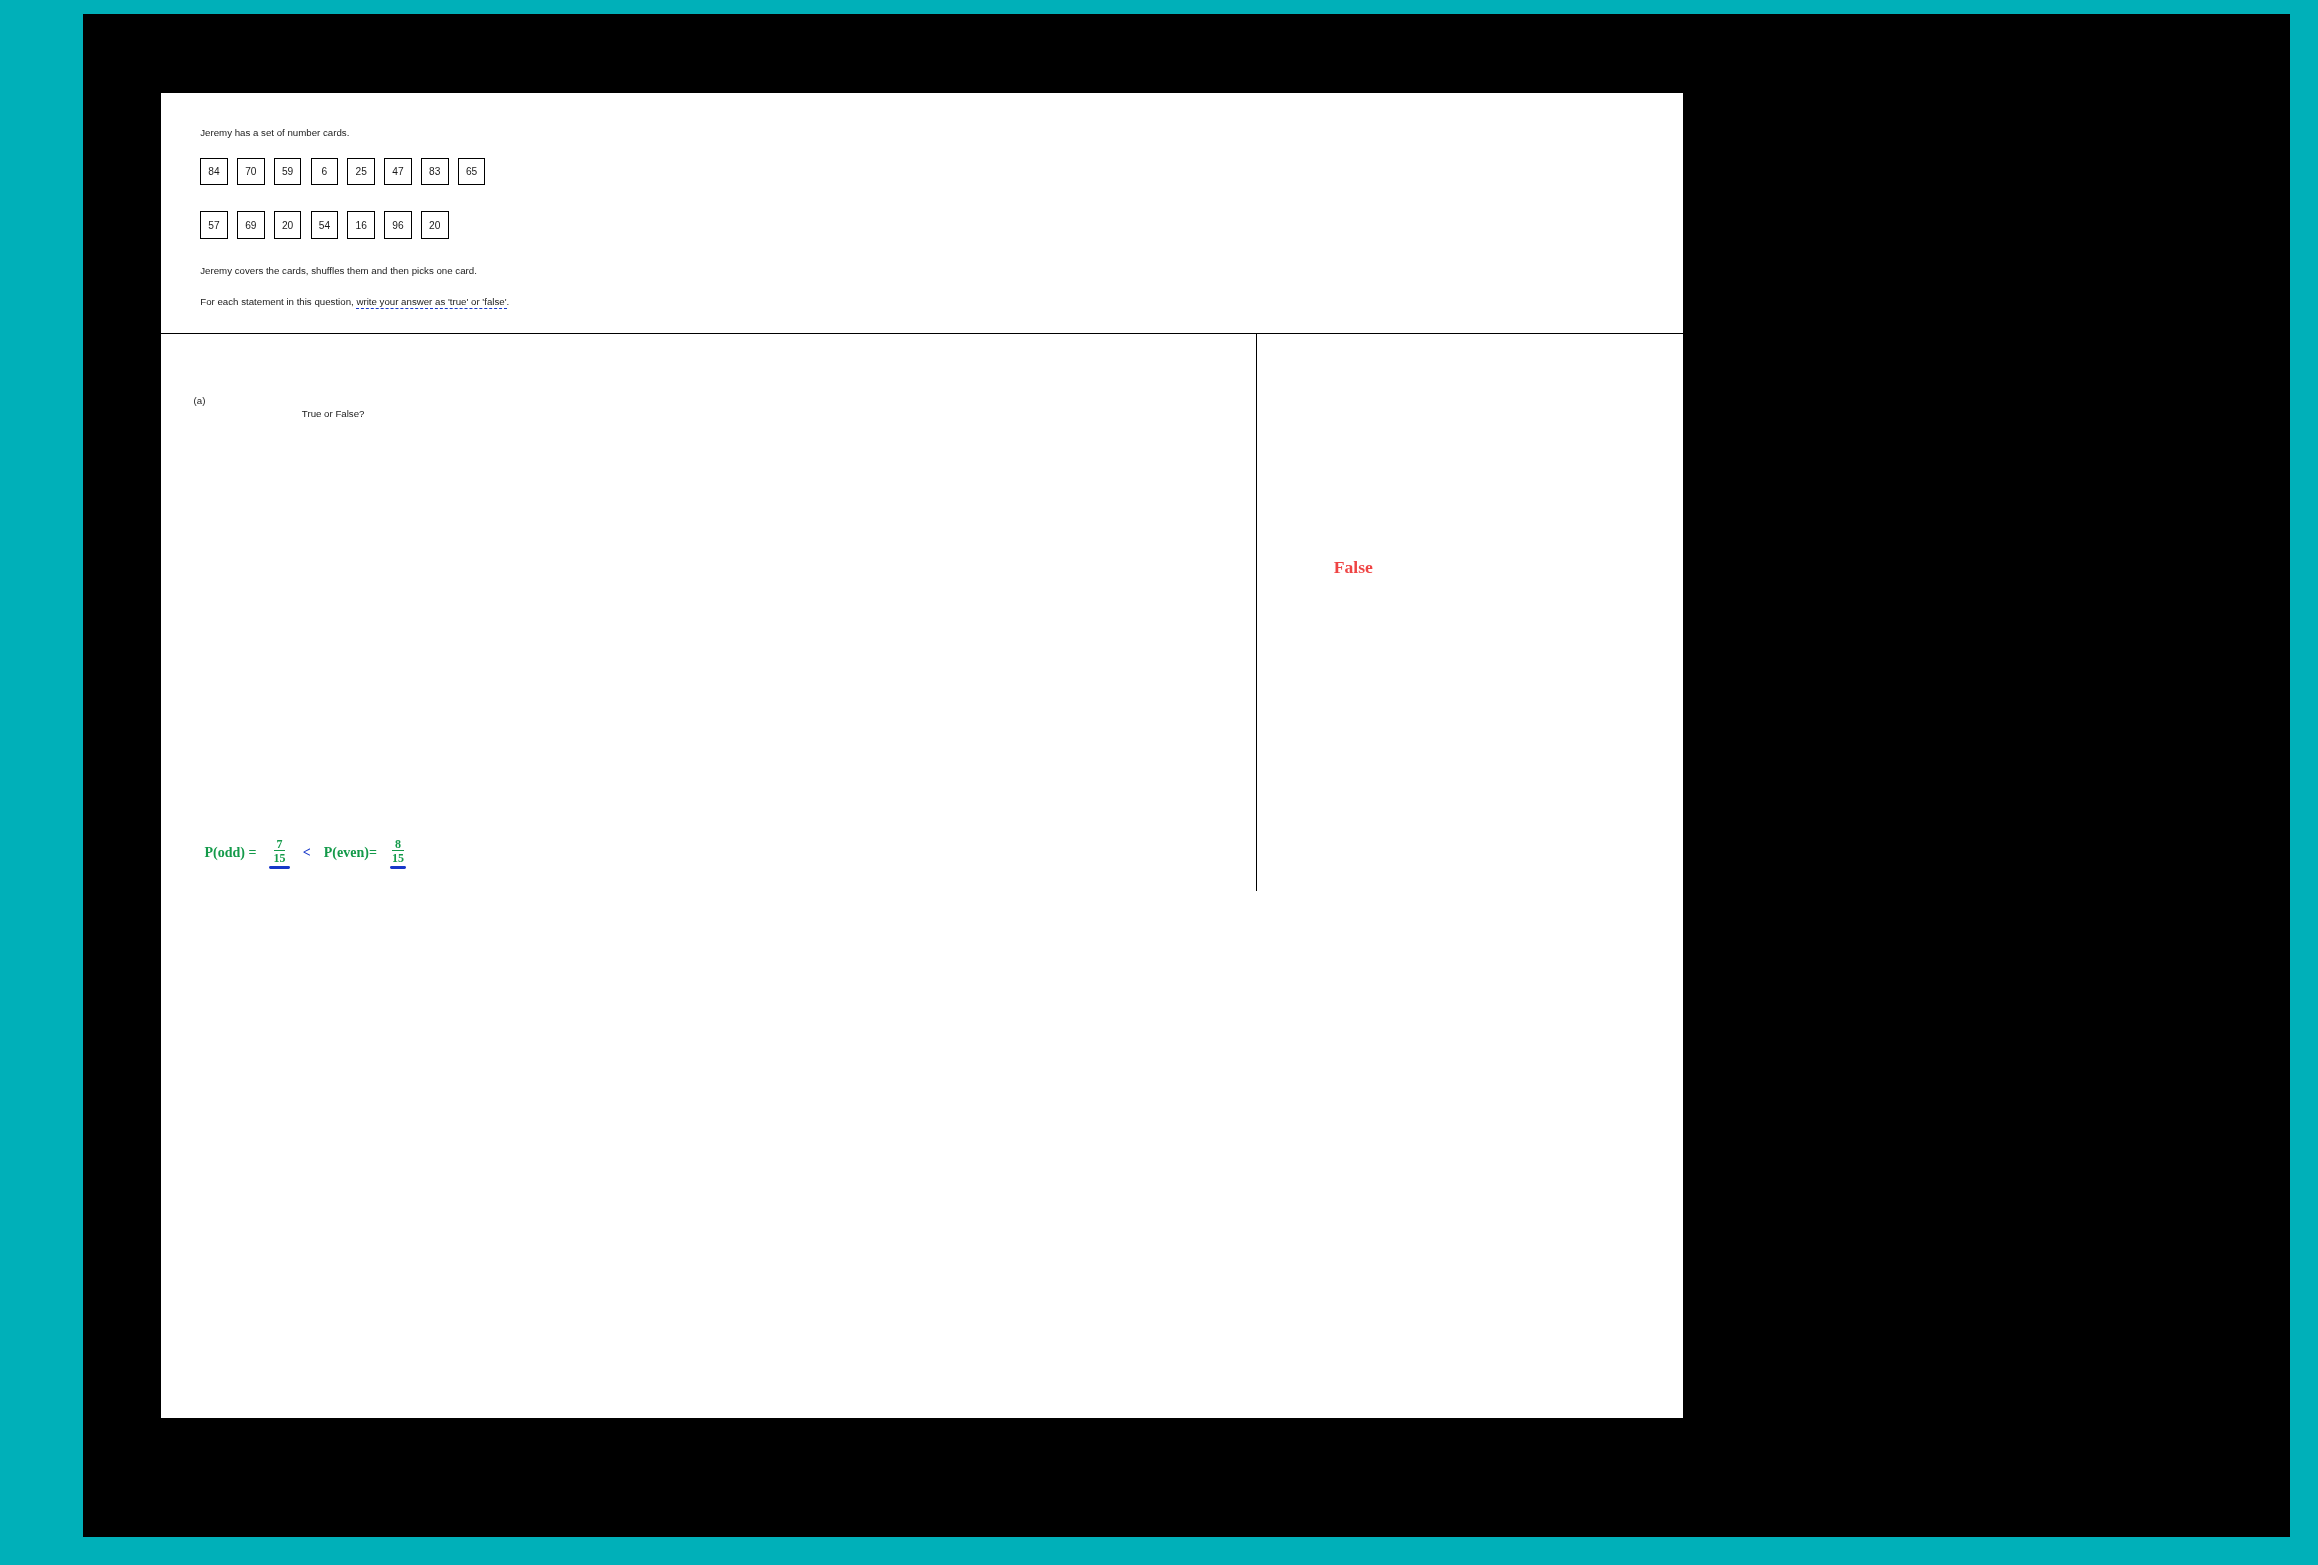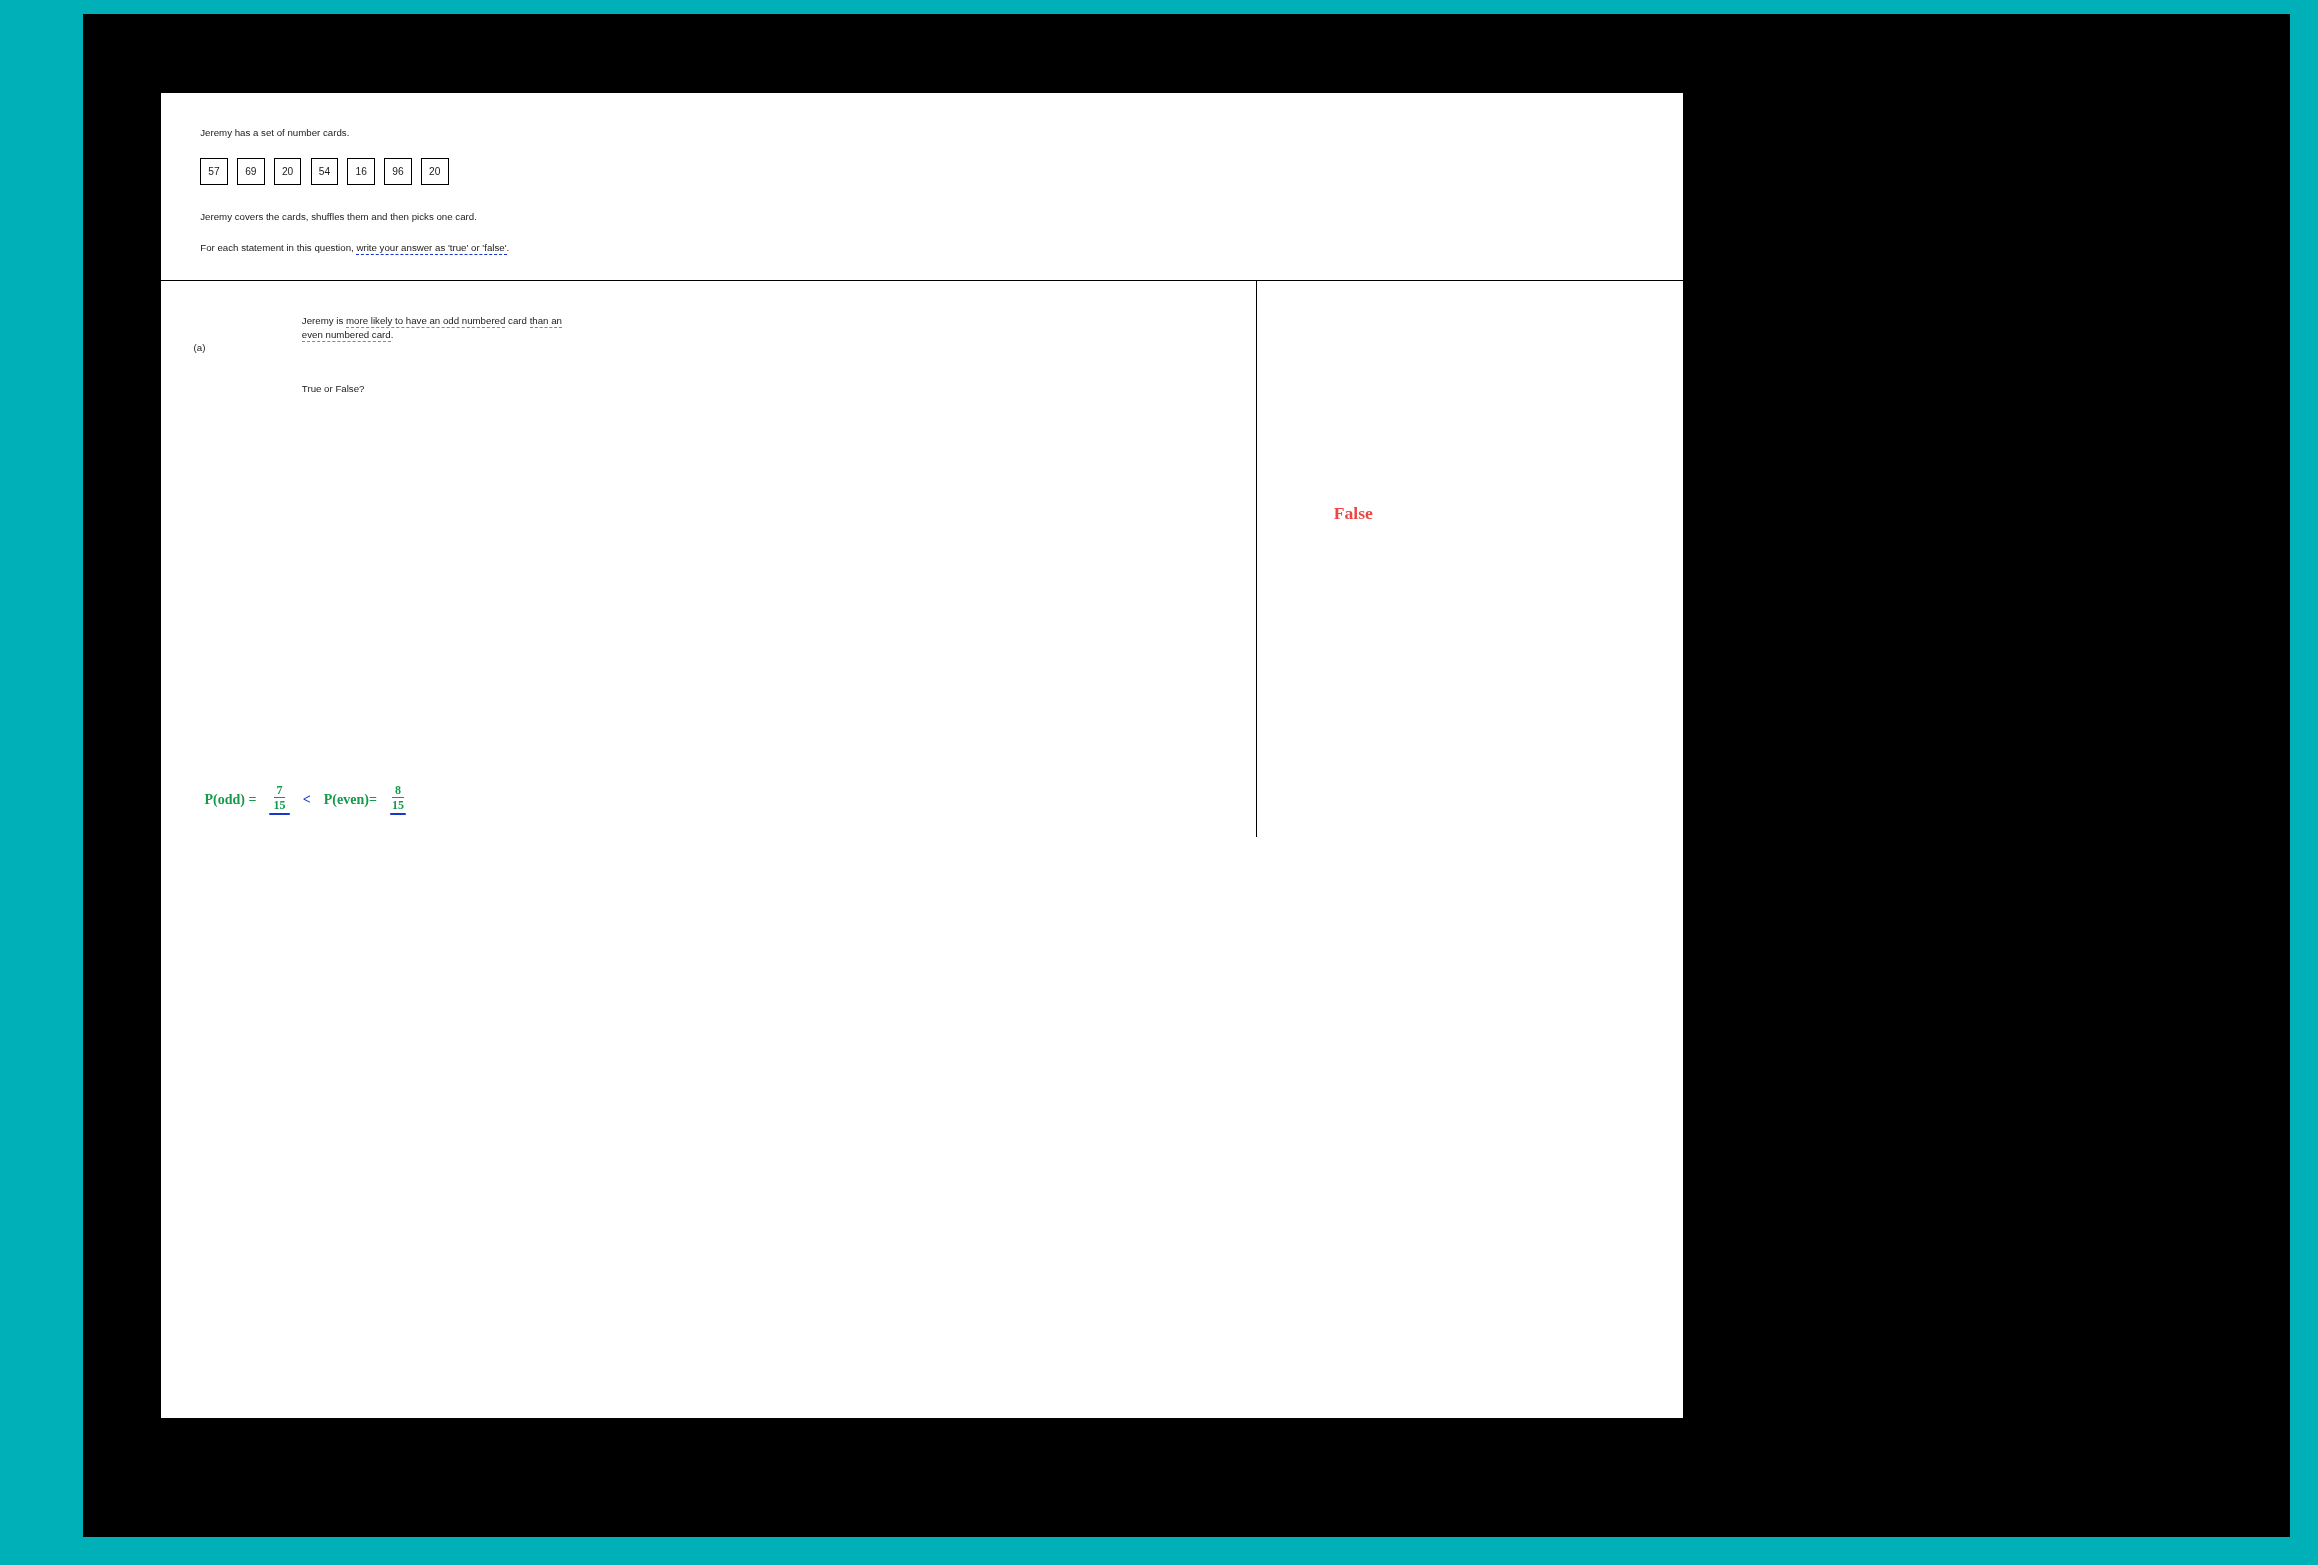--- a/index.html
+++ b/index.html
@@ -38,20 +38,30 @@
 <body>
 
 <div class="outer">
   <div class="top-bar"></div>
   <div class="main-slot">
     <div class="page">
 
       <div class="q-top">
         <div class="intro">Jeremy has a set of number cards.</div>
 
+        <div class="card-row">
+          <div class="card">84</div>
+          <div class="card">70</div>
+          <div class="card">59</div>
+          <div class="card">6</div>
+          <div class="card">25</div>
+          <div class="card">47</div>
+          <div class="card">83</div>
+          <div class="card">65</div>
+        </div>
 
         <div class="card-row">
           <div class="card">57</div>
           <div class="card">69</div>
           <div class="card">20</div>
           <div class="card">54</div>
           <div class="card">16</div>
           <div class="card">96</div>
           <div class="card">20</div>
         </div>
@@ -59,23 +69,20 @@
         <div class="line2">Jeremy covers the cards, shuffles them and then picks one card.</div>
 
         <div class="line3">
           <span>For each statement in this question, </span><span class="dash-blue">write your answer as 'true' or 'false'</span><span>.</span>
         </div>
       </div>
 
       <div class="q-bottom">
         <div class="q-left">
           <div class="part-label">(a)</div>
-          <div class="stmt">
-            <span>Jeremy is </span><span class="dash-o">more likely to have an odd numbered</span><span> card </span><span class="dash-o">than an</span><span> </span><br><span class="dash-o">even numbered card</span><span>.</span>
-          </div>
           <div class="tf">True or False?</div>
 
           <div class="work hw">
             <span class="g">P(odd) =</span>
             <span class="col">
               <span class="frac g">
                 <span class="n">7</span>
                 <span class="d">15</span>
               </span>
               <span class="ul-b" style="width:20.4px"></span>

